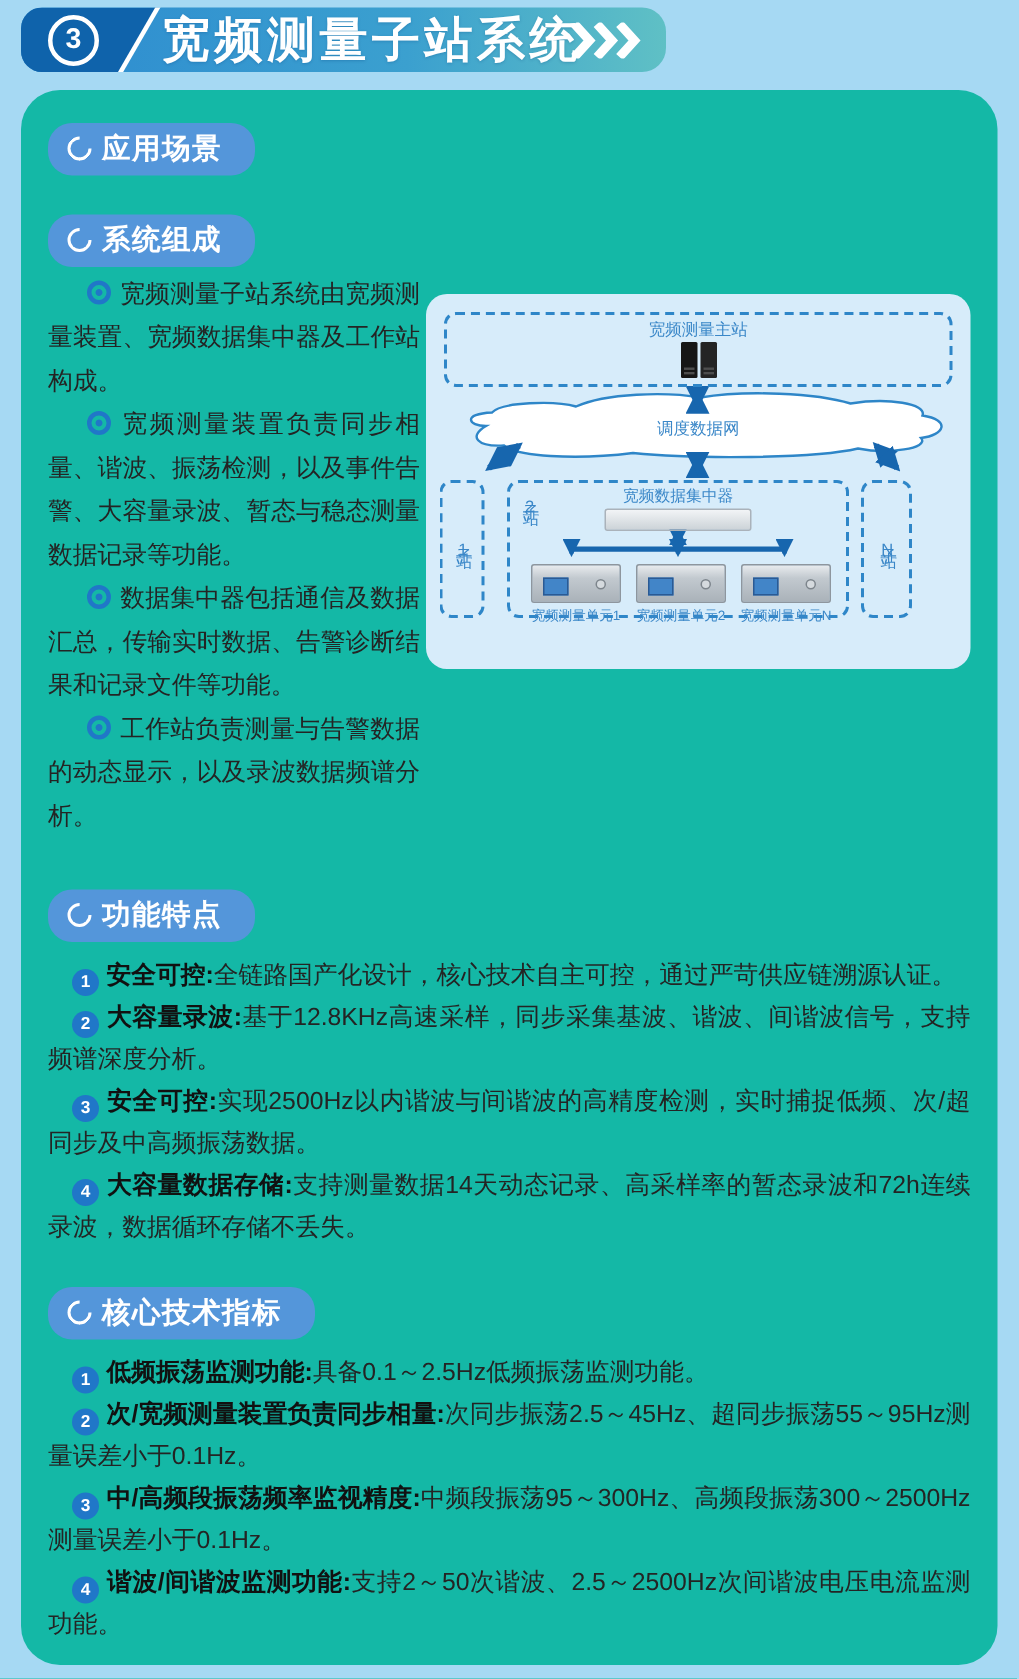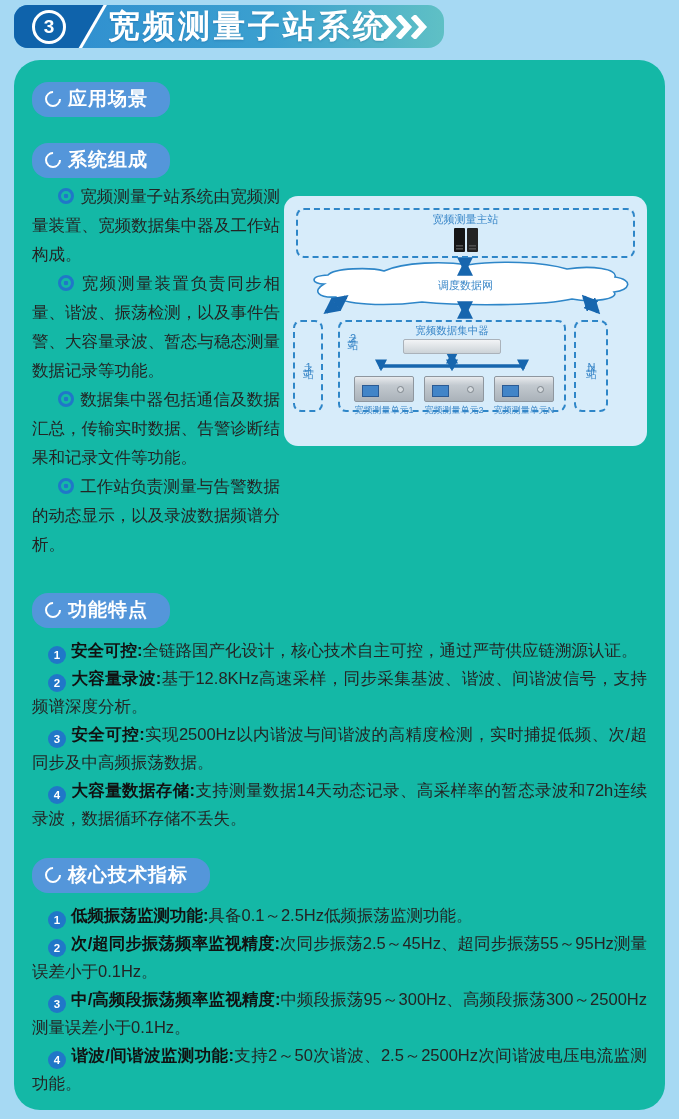--- a/index.html
+++ b/index.html
@@ -240,19 +240,19 @@
   </div>
 
   <div class="section-gap-ind">
     <div class="pill">
       <span class="ring"></span>
       <span>核心技术指标</span>
     </div>
   </div>
   <div class="items-block">
     <p class="item"><span class="badge">1</span><b>低频振荡监测功能:</b><span>具备0.1～2.5Hz低频振荡监测功能。</span></p>
-    <p class="item"><span class="badge">2</span><b>次/超同步振荡频率监视精度:</b><span>次同步振荡2.5～45Hz、超同步振荡55～95Hz测量误差小于0.1Hz。</span></p>
+    <p class="item"><span class="badge">2</span><b>次/宽频测量装置负责同步相量:</b><span>次同步振荡2.5～45Hz、超同步振荡55～95Hz测量误差小于0.1Hz。</span></p>
     <p class="item"><span class="badge">3</span><b>中/高频段振荡频率监视精度:</b><span>中频段振荡95～300Hz、高频段振荡300～2500Hz测量误差小于0.1Hz。</span></p>
     <p class="item"><span class="badge">4</span><b>谐波/间谐波监测功能:</b><span>支持2～50次谐波、2.5～2500Hz次间谐波电压电流监测功能。</span></p>
 
   </div>
 
 </div>
 
 </body></html>

